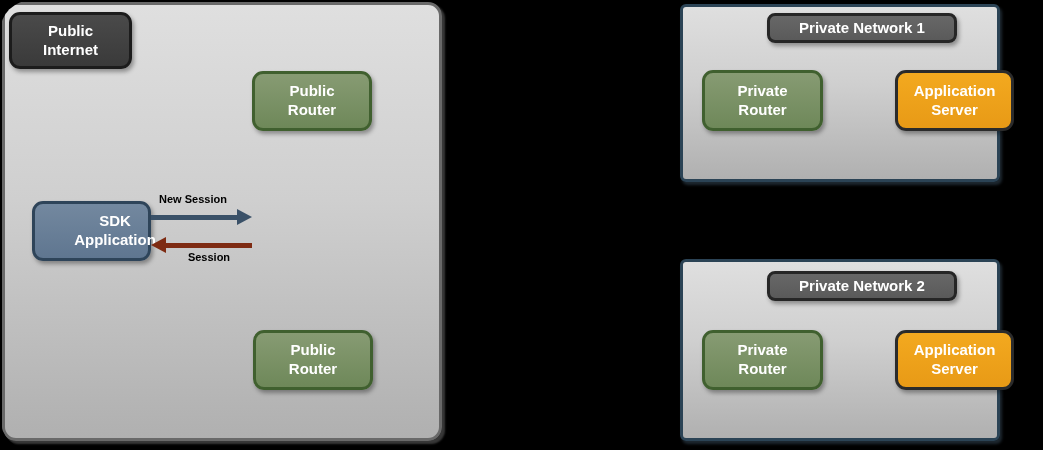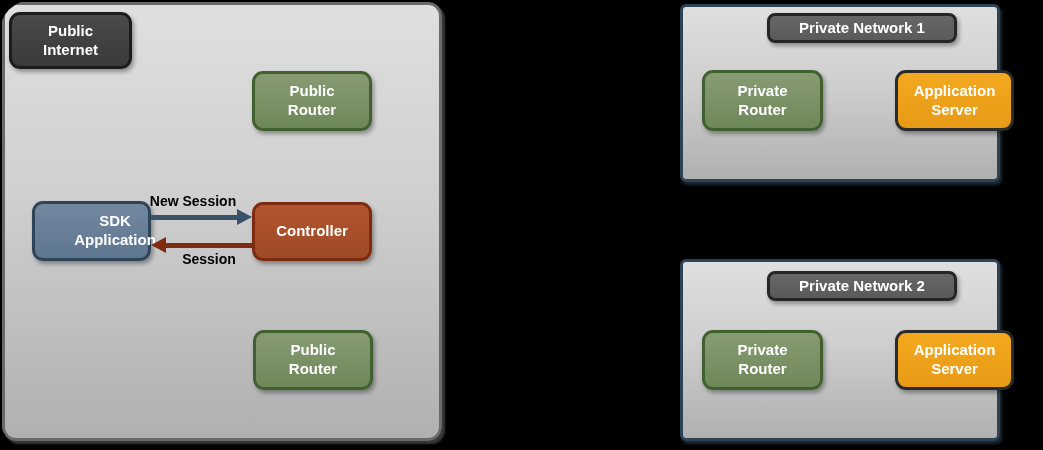--- a/index.html
+++ b/index.html
@@ -80,21 +80,21 @@
   .shaft-red  { background: #7e2b12; }
   .arrow-head { position: absolute; width: 0; height: 0;
     border-top: 8px solid transparent; border-bottom: 8px solid transparent; }
   .head-right { border-left: 15px solid #3a5168; }
   .head-left  { border-right: 15px solid #7e2b12; }
 
   .arrow-label {
     position: absolute;
     color: #000;
     font-weight: bold;
-    font-size: 14px;
+    font-size: 11px;
     text-align: center;
   }
 </style>
 </head>
 <body>
 
 <div class="canvas">
 
   <div class="zone zone-public">
 
@@ -106,23 +106,20 @@
     <div class="node node-green" style="left:247px; top:66px; width:120px; height:60px;">
       <span class="lbl">Public
 Router</span>
     </div>
 
     <div class="node node-steel" style="left:27px; top:196px; width:119px; height:60px;">
       <span class="lbl">SDK
 Application</span>
     </div>
 
-    <div class="node node-rust" style="left:247px; top:197px; width:120px; height:59px;">
-      <span class="lbl">Controller</span>
-    </div>
 
     <div class="node node-green" style="left:248px; top:325px; width:120px; height:60px;">
       <span class="lbl">Public
 Router</span>
     </div>
 
     <div class="arrow-label" style="left:143px; top:188px; width:90px;">New Session</div>
     <div class="arrow-shaft shaft-blue" style="left:146px; top:210px; width:87px;"></div>
     <div class="arrow-head head-right" style="left:232px; top:204px;"></div>
 

